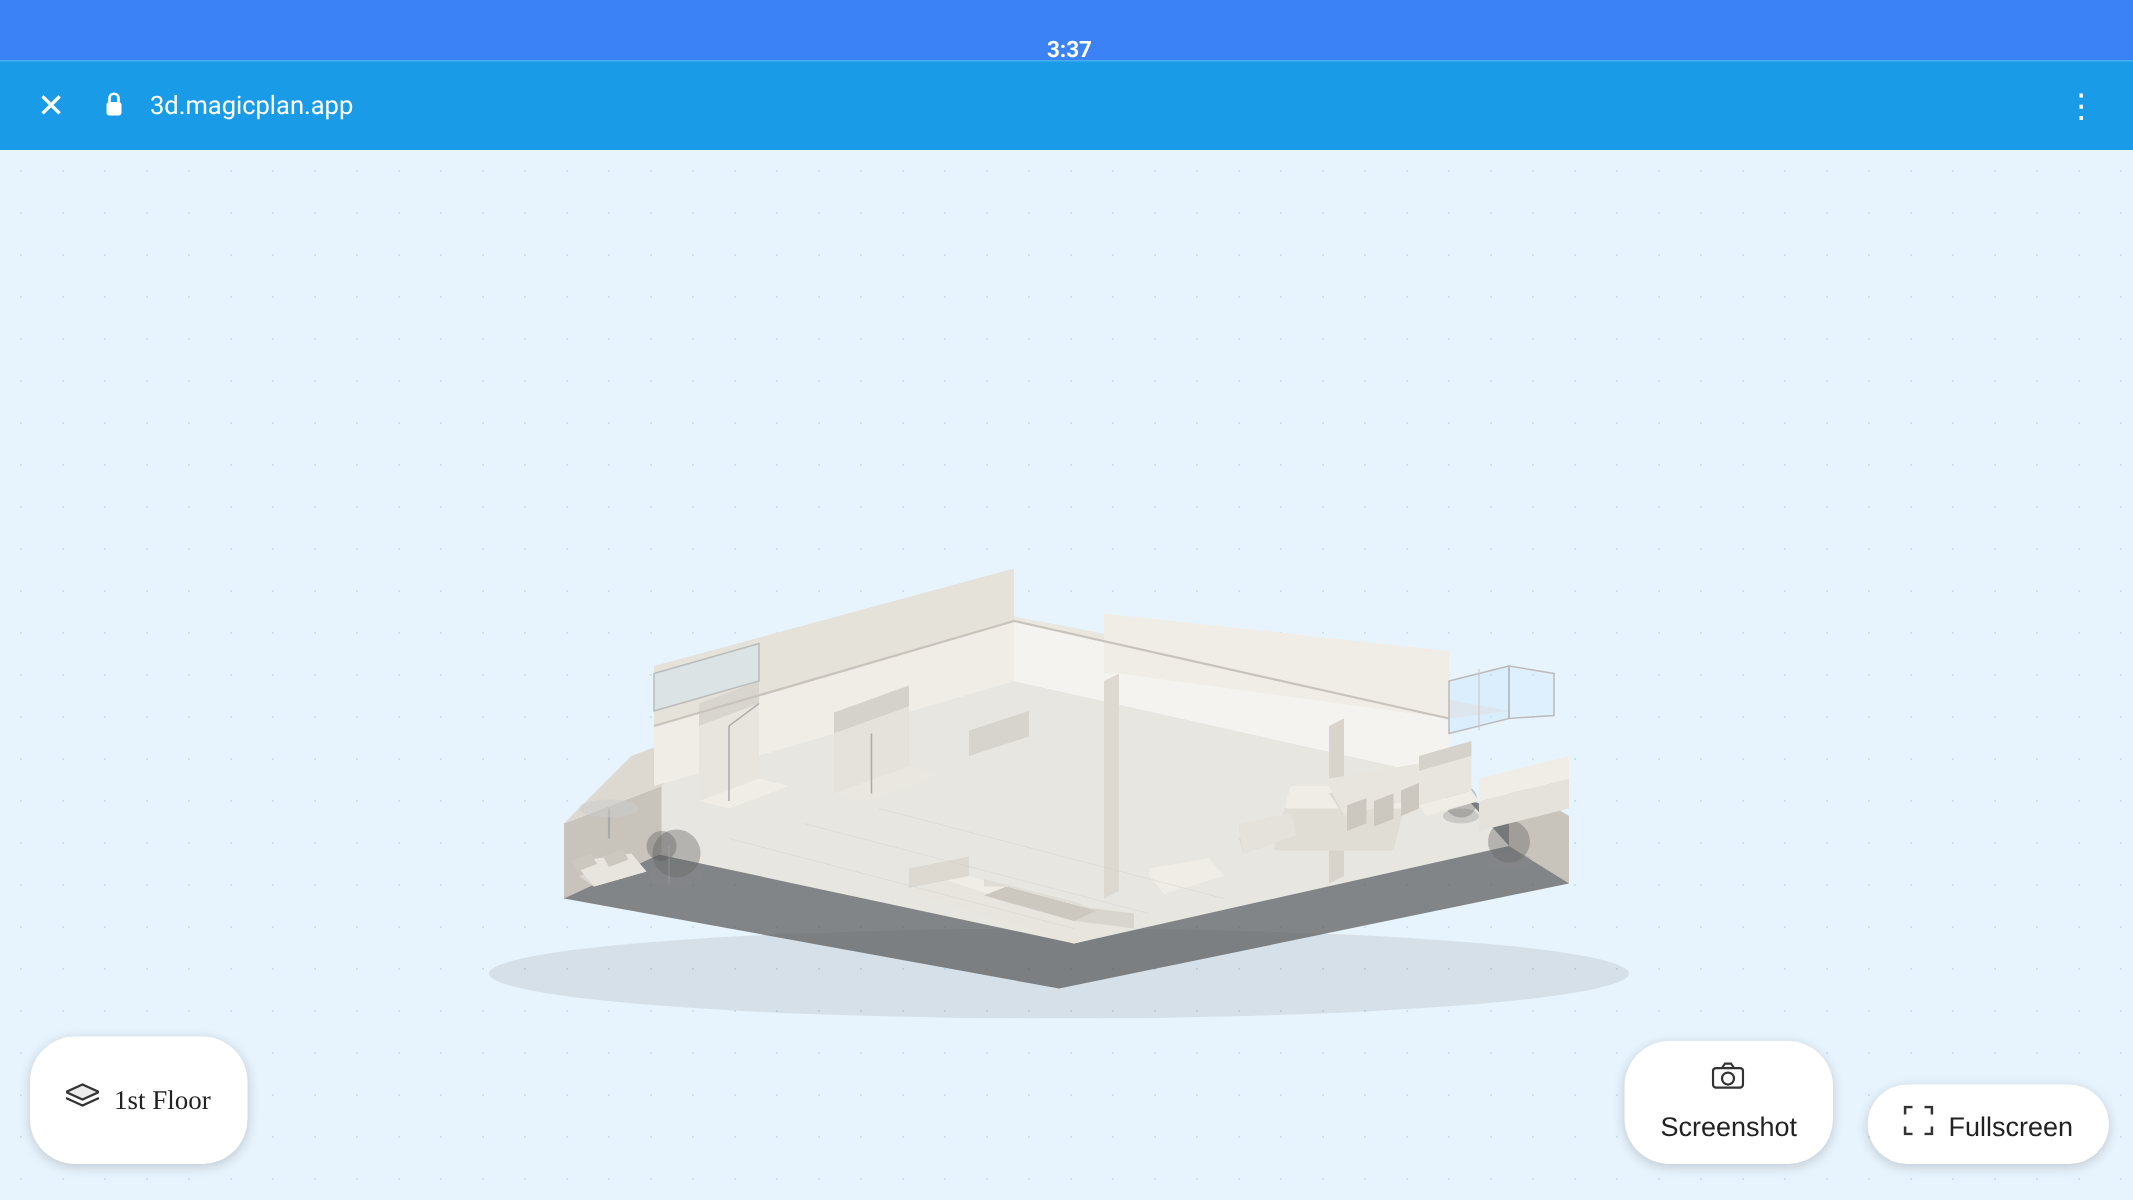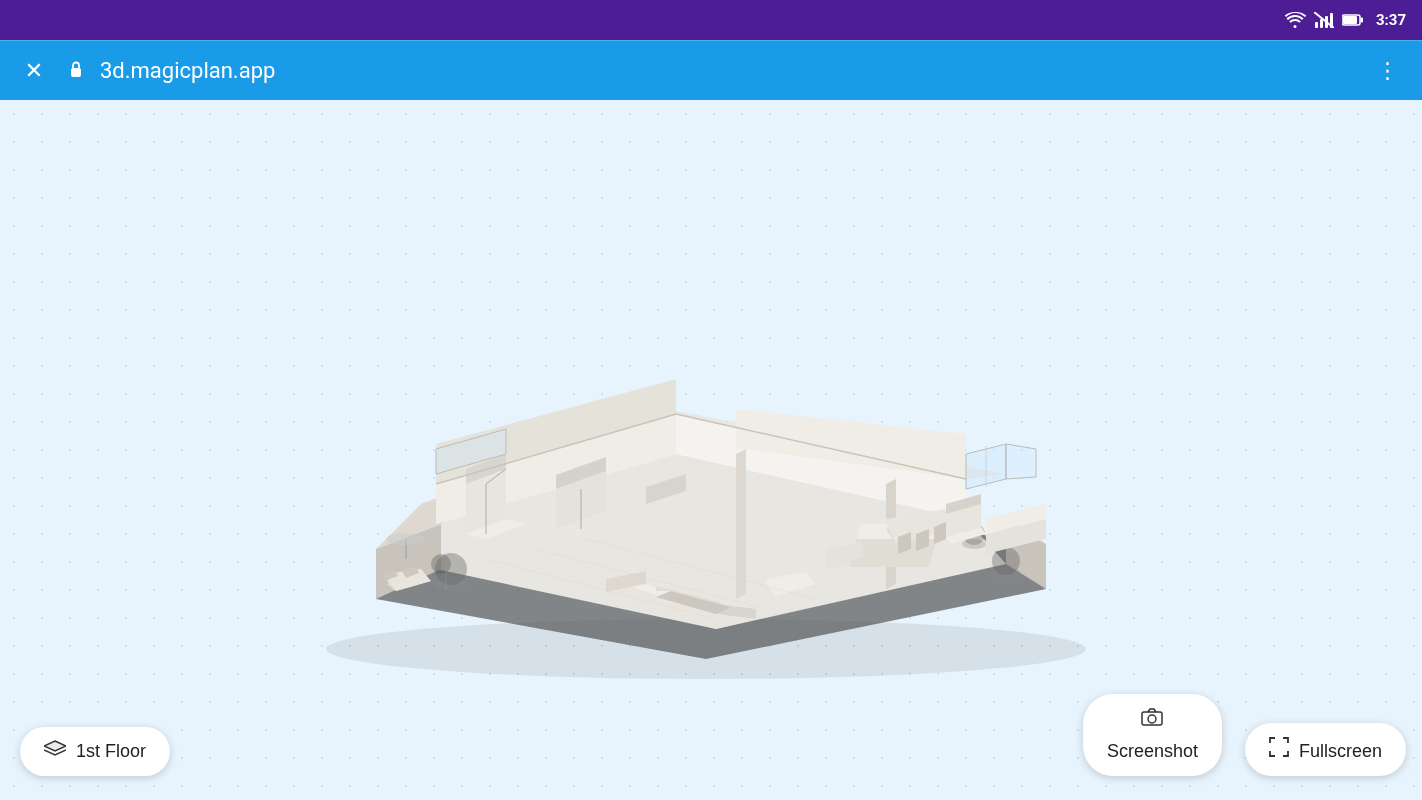--- a/index.html
+++ b/index.html
@@ -8,26 +8,27 @@
       height: 800px;
       overflow: hidden;
       font-family: 'Roboto', Arial, sans-serif;
       background: #fff;
     }
 
     
     #status-bar {
       width: 100%;
       height: 40px;
-      background: #4c1d95;
-      display: flex;
-      align-items: center;
-      justify-content: flex-end;
+      background: #3b82f6;
+      display: flex;
+      align-items: center;
+      justify-content: flex-start;
       padding: 0 16px;
       gap: 8px;
+      flex-direction: column;
     }
     #time-display {
       color: white;
       font-size: 15px;
       font-weight: bold;
       margin-left: 4px;
     }
 
     
     #app-bar {
@@ -114,30 +115,31 @@
       pointer-events: none;
     }
 
     #floor-btn {
       position: absolute;
       bottom: 24px;
       left: 20px;
       background: white;
       border: none;
       border-radius: 30px;
-      padding: 12px 24px;
+      padding: 30px 24px;
       font-size: 18px;
       font-weight: 500;
       color: #222;
       display: flex;
       align-items: center;
       gap: 10px;
       cursor: pointer;
       box-shadow: 0 2px 8px rgba(0,0,0,0.18);
       pointer-events: all;
+      font-family: Liberation Serif, serif;
     }
 
     #screenshot-btn {
       position: absolute;
       bottom: 24px;
       right: 200px;
       background: white;
       border: none;
       border-radius: 30px;
       padding: 14px 24px;
@@ -201,21 +203,21 @@
 </div>
 
 <div id="app-bar">
   <button id="close-btn">✕</button>
   <span id="lock-icon">
     <svg width="16" height="18" viewBox="0 0 16 18" fill="white">
       <rect x="3" y="8" width="10" height="9" rx="2" fill="white"></rect>
       <path d="M5 8V5.5a3 3 0 0 1 6 0V8" stroke="white" stroke-width="1.8" fill="none"></path>
     </svg>
   </span>
-  <span id="url-text" style="color:white;font-size:22px;flex:1;">3d.magicplan.app</span>
+  <span id="url-text" style="color:white;font-size:17px;flex:1;">3d.magicplan.app</span>
   <button id="menu-btn">⋮</button>
 </div>
 
 <div id="main-view">
 
   <div id="floorplan-container">
     <svg width="850" height="400" viewBox="0 0 850 400" xmlns="http://www.w3.org/2000/svg">
 
       <ellipse cx="420" cy="370" rx="380" ry="30" fill="rgba(0,0,0,0.08)"></ellipse>
 

